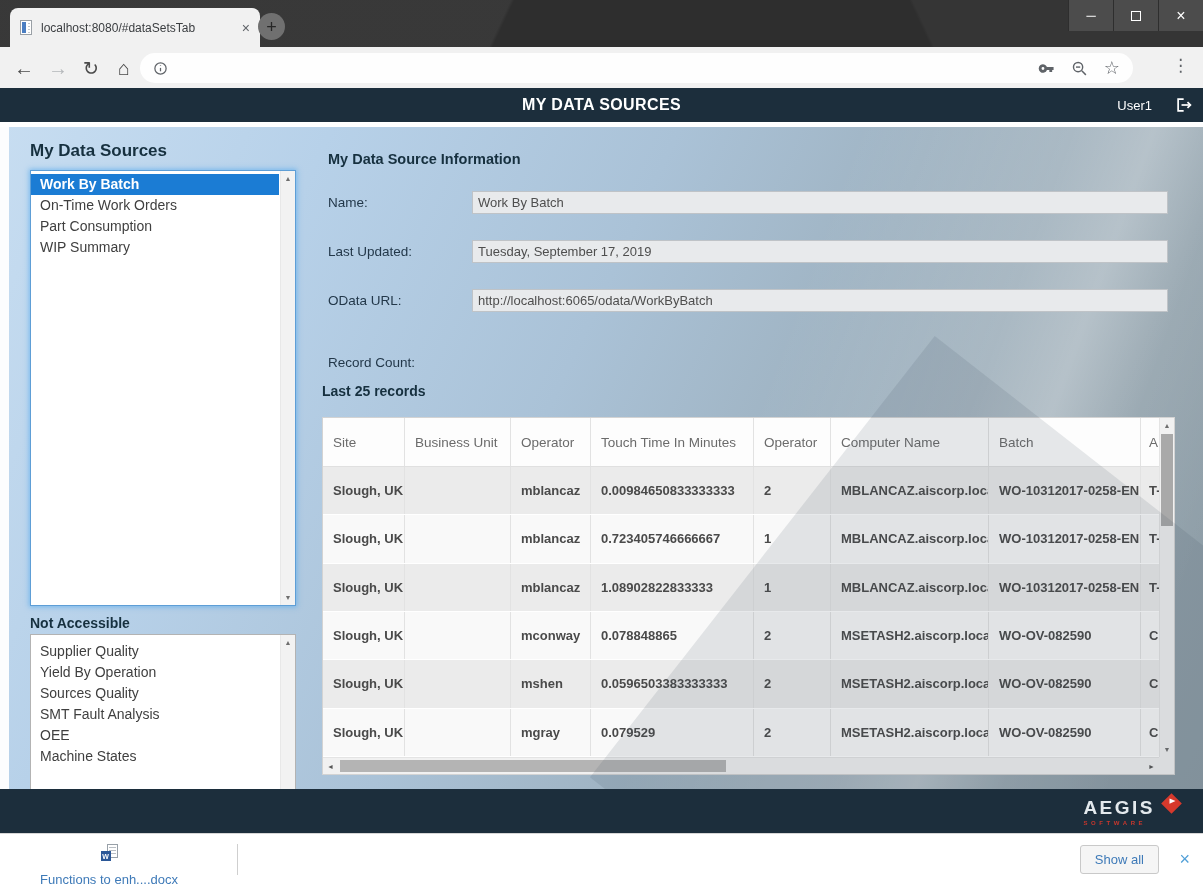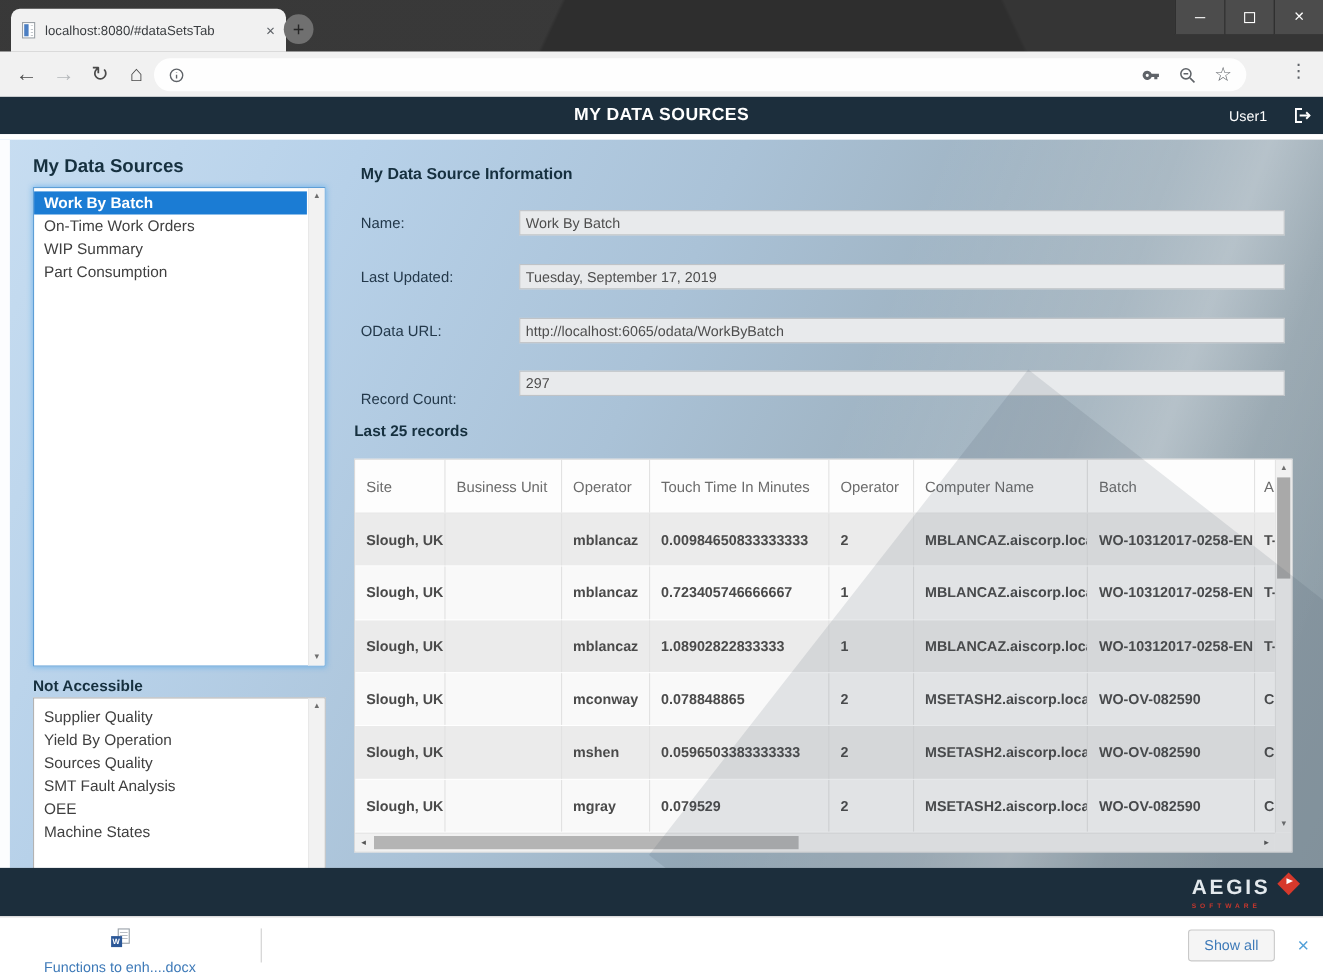--- a/index.html
+++ b/index.html
@@ -193,22 +193,22 @@
   </div>
   <div class="sep"></div>
 
   <div class="main">
     <div class="left-white"></div>
 
     <div class="sb-title">My Data Sources</div>
     <div class="listbox listbox1">
       <div class="lb-item selected">Work By Batch</div>
       <div class="lb-item">On-Time Work Orders</div>
+      <div class="lb-item">Part Consumption</div>
       <div class="lb-item">WIP Summary</div>
-      <div class="lb-item">Part Consumption</div>
       <div class="lb-scroll">
         <span class="arr arr-top">▲</span>
         <span class="arr arr-bot">▼</span>
       </div>
     </div>
 
     <div class="na-title">Not Accessible</div>
     <div class="listbox listbox2">
       <div class="lb-item">Supplier Quality</div>
       <div class="lb-item">Yield By Operation</div>
@@ -223,21 +223,20 @@
     </div>
 
     <div class="info-title">My Data Source Information</div>
     <div class="f-label fl0">Name:</div>
     <input class="f-input fi0" readonly="" value="Work By Batch" style="">
     <div class="f-label fl1">Last Updated:</div>
     <input class="f-input fi1" readonly="" value="Tuesday, September 17, 2019" style="">
     <div class="f-label fl2">OData URL:</div>
     <input class="f-input fi2" readonly="" value="http://localhost:6065/odata/WorkByBatch" style="">
     <div class="f-label fl3">Record Count:</div>
-    <input class="f-input fi3" readonly="" value="297" style="">
 
     <div class="records-title">Last 25 records</div>
     <div class="table">
       <div class="thead">
         <span class="cell th c0">Site</span>
         <span class="cell th c1">Business Unit</span>
         <span class="cell th c2">Operator</span>
         <span class="cell th c3">Touch Time In Minutes</span>
         <span class="cell th c4">Operator</span>
         <span class="cell th c5">Computer Name</span>

